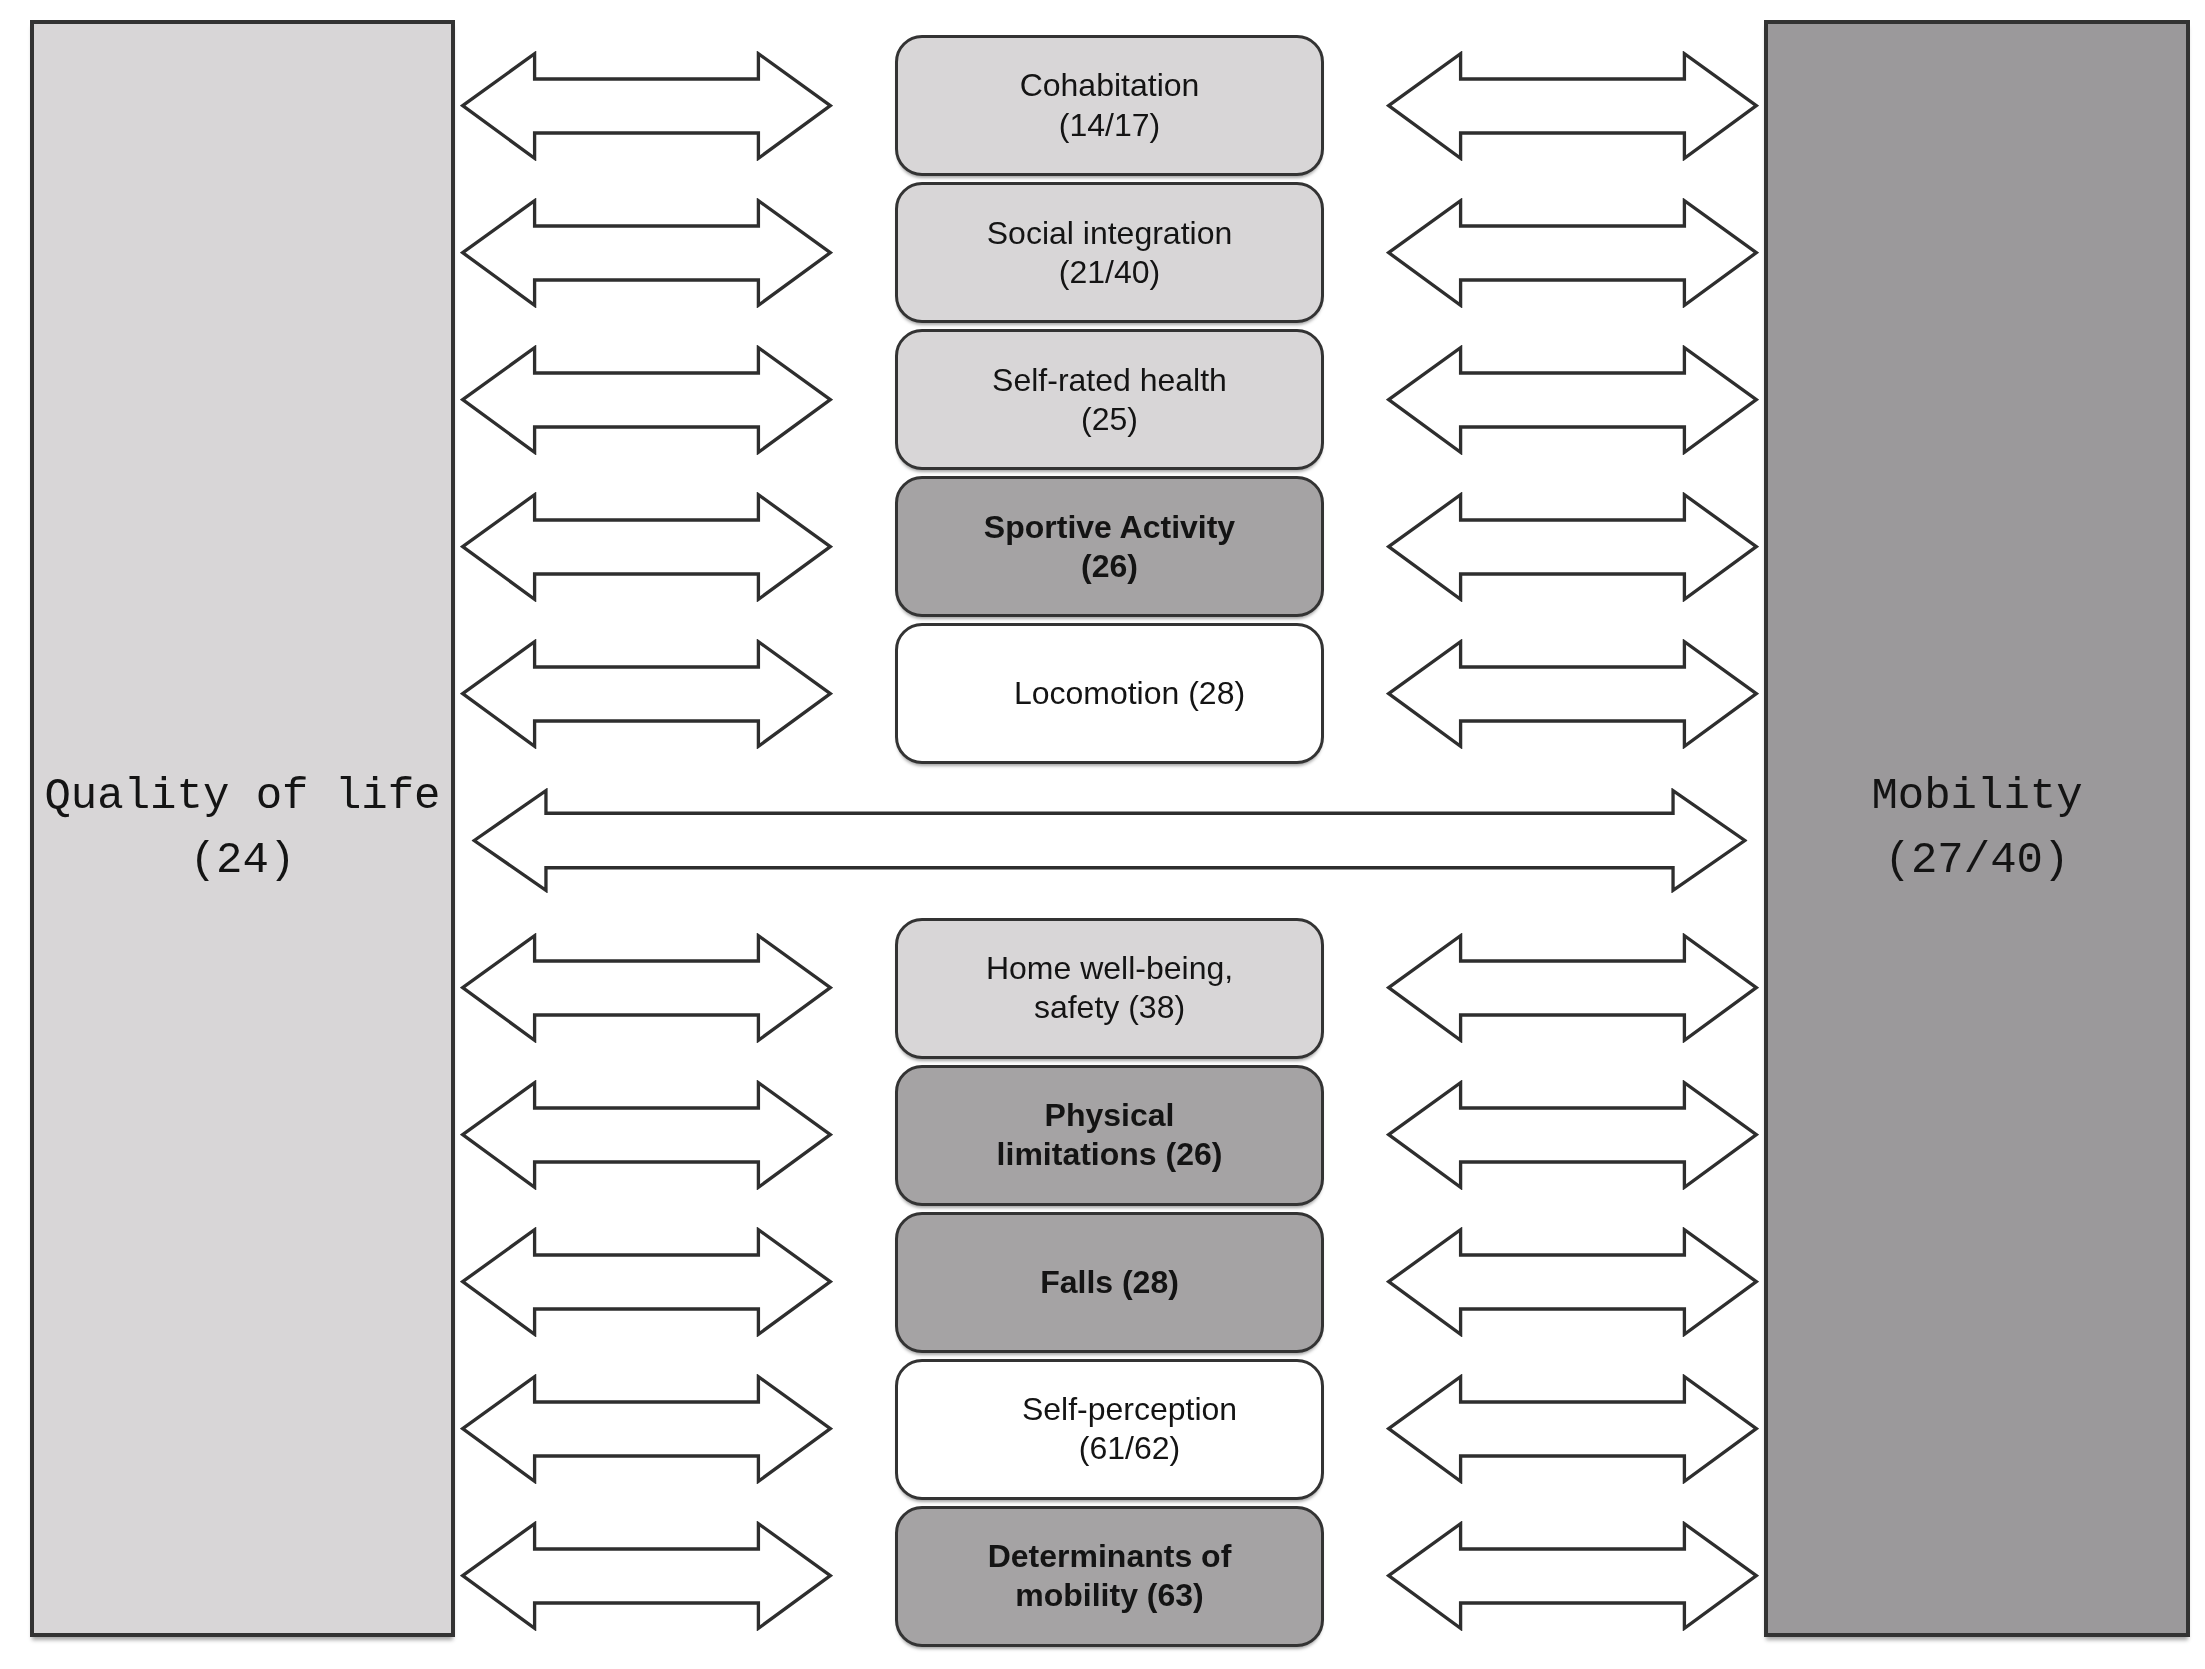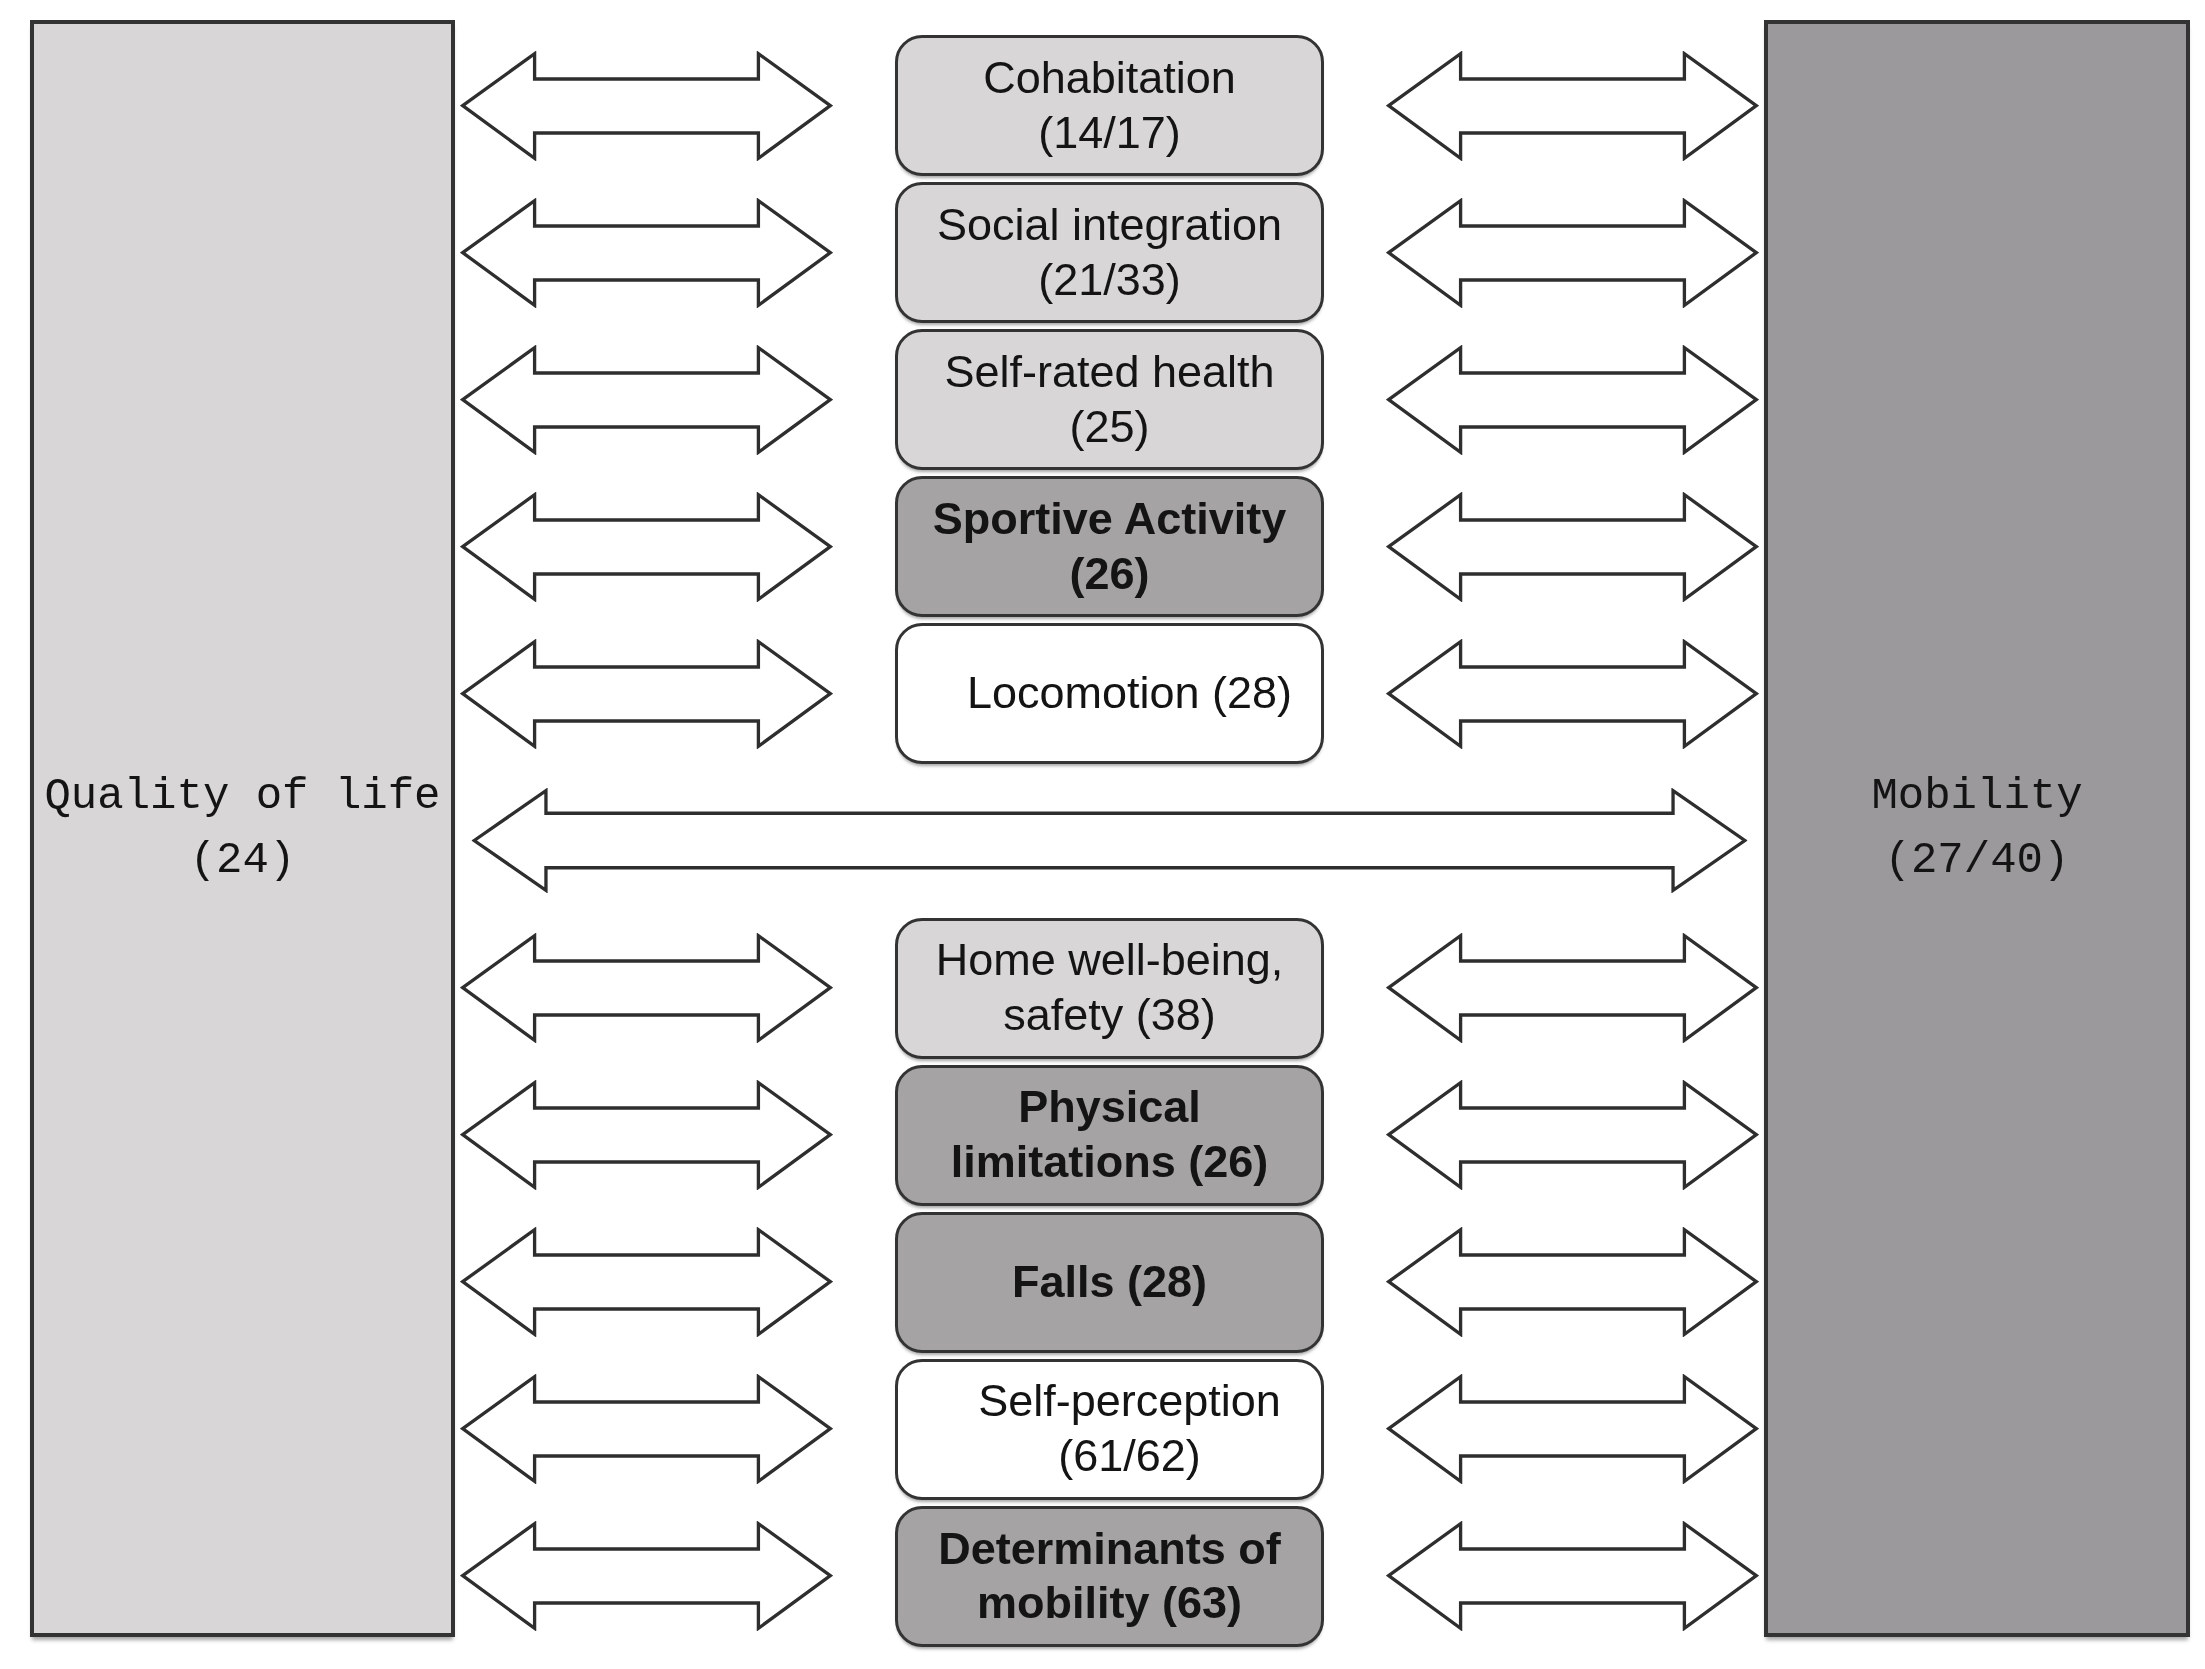--- a/index.html
+++ b/index.html
@@ -45,21 +45,21 @@
     display:flex;align-items:center;justify-content:space-between;
     height:141px;
   }
   .row.long-row{justify-content:center;}
   .mid-box{
     width:429px;height:141px;
     border:3.3px solid var(--border);
     border-radius:27px;
     display:flex;align-items:center;justify-content:center;
     text-align:center;
-    font-size:45px;line-height:1.22;
+    font-size:32px;line-height:1.22;
     white-space:pre-line;
     box-shadow:0 4px 3.3px -2px rgba(0,0,0,0.35);
   }
   .shade-light{background:var(--light-gray);}
   .shade-dark{background:var(--mid-gray);font-weight:bold;}
   .shade-white{background:var(--node-white);padding-left:40px;}
   svg.arrow{width:373px;height:110px;flex:0 0 auto;}
   svg.arrow-long{width:1279px;height:105px;flex:0 0 auto;}
   .defs{position:absolute;width:0;height:0;}
 </style>
@@ -103,21 +103,21 @@
           <use href="#dbl-arrow"></use>
         </svg>
     </div>
 
     <div class="row">
       <svg class="arrow" viewBox="0 0 560 165" width="373" height="110">
           <use href="#dbl-arrow"></use>
         </svg>
       <div class="mid-box shade-light">
         <span>Social integration
-(21/33)</span>
+(21/40)</span>
       </div>
       <svg class="arrow" viewBox="0 0 560 165" width="373" height="110">
           <use href="#dbl-arrow"></use>
         </svg>
     </div>
 
     <div class="row">
       <svg class="arrow" viewBox="0 0 560 165" width="373" height="110">
           <use href="#dbl-arrow"></use>
         </svg>

